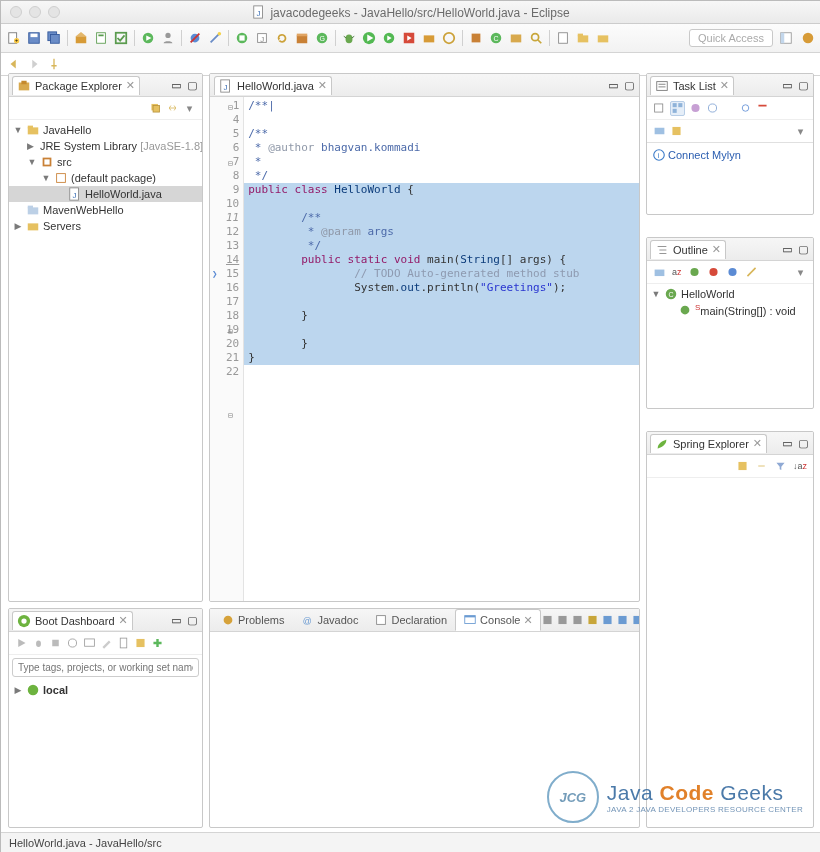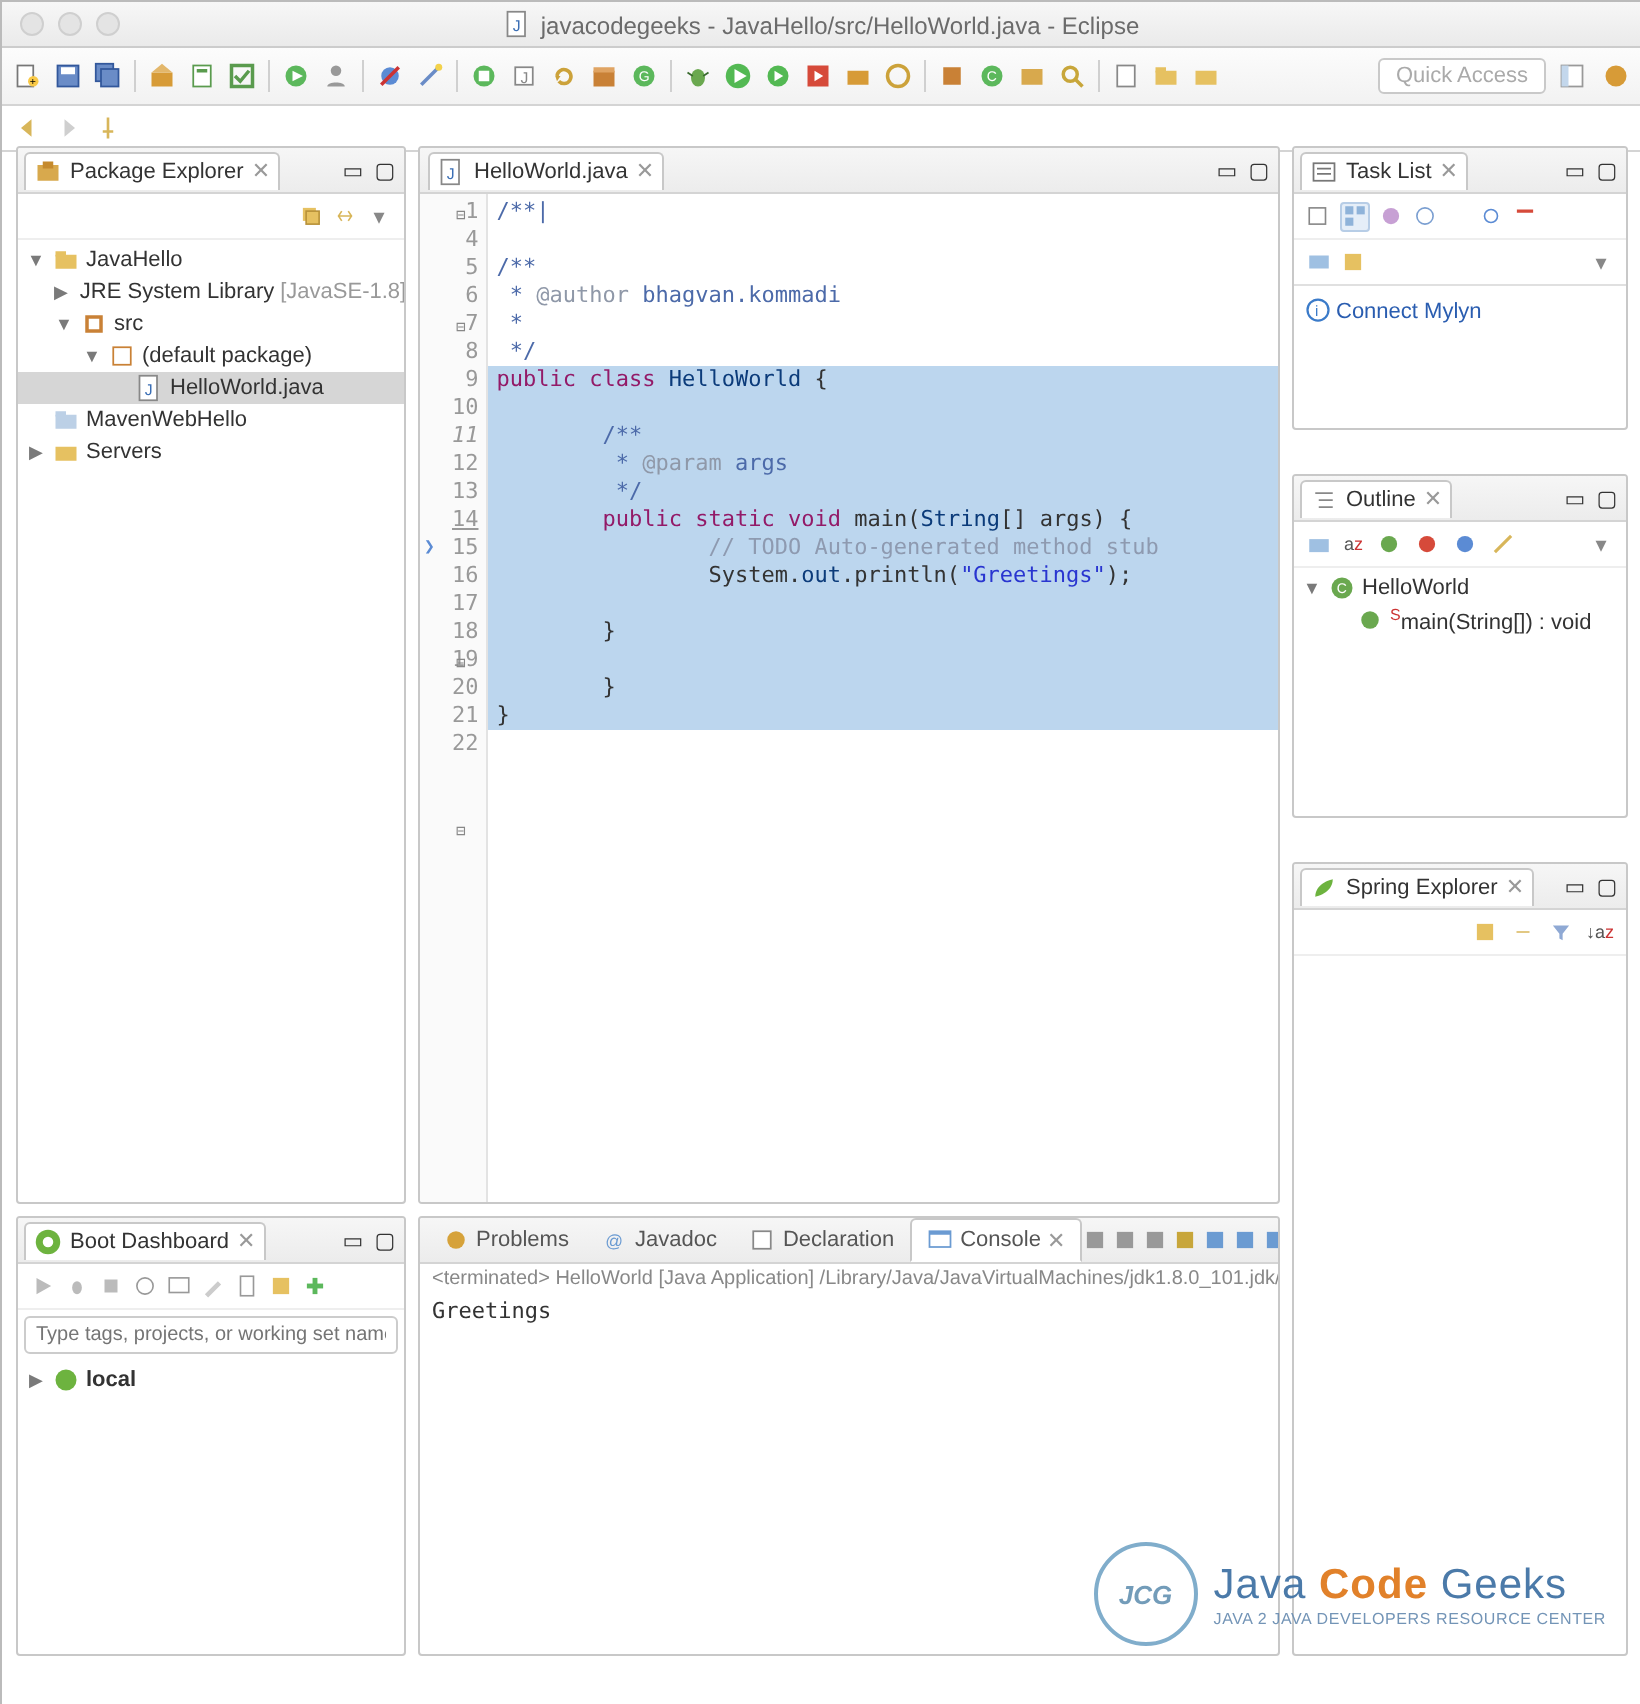--- a/index.html
+++ b/index.html
@@ -53,21 +53,21 @@
 .tasklist{height:140px}
 .outline{height:170px}
 .springexp{flex:1}
 .mylyn{color:#2a5db0;padding:6px;border-top:1px solid #e0e0e0;font-size:11px}
 .mylyn svg{vertical-align:-2px;margin-right:3px}
 
 .boot{grid-column:1;grid-row:2}
 .boot .filter-row{padding:3px;display:flex}
 .boot .filter-row input{flex:1;border:1px solid #ccc;border-radius:3px;padding:3px 5px;color:#aaa;font-size:10px}
 
-.console-area{grid-column:2;grid-row:2;display:flex;flex-direction:column}
+.console-area{grid-column:2;grid-row:2;display:flex;flex-direction:row}
 .console-tabs{display:flex;align-items:center;border-bottom:1px solid #d4d4d4;background:linear-gradient(#f6f6f6,#ececec);height:22px;padding:0 3px;gap:0}
 .ctab{padding:3px 7px;display:flex;align-items:center;gap:3px;font-size:11px;color:#555;cursor:pointer;border:1px solid transparent}
 .ctab.active{background:#fff;border:1px solid #c8c8c8;border-bottom:1px solid #fff;border-radius:3px 3px 0 0}
 .console-actions{margin-left:auto;display:flex;gap:2px;align-items:center;padding-right:3px}
 .console-header{padding:2px 6px;color:#888;font-size:10px;white-space:nowrap;overflow:hidden}
 .console-out{flex:1;font-family:Menlo,Consolas,monospace;font-size:11px;padding:2px 6px}
 
 .statusbar{position:absolute;left:0;right:0;bottom:0;height:20px;background:#f4f4f4;border-top:1px solid #d4d4d4;display:flex;align-items:center;padding:0 8px;font-size:11px;color:#444}
 
 .watermark{position:absolute;right:18px;bottom:30px;opacity:.95;display:flex;align-items:center;gap:8px;pointer-events:none}
@@ -768,13 +768,16 @@
   </div>
 
   <div class="watermark">
     <div class="wm-circle">JCG</div>
     <div class="wm-text">
       <div class="big"><span>Java</span> <b>Code</b> <span>Geeks</span></div>
       <div class="small">JAVA 2 JAVA DEVELOPERS RESOURCE CENTER</div>
     </div>
   </div>
 
+  <div class="statusbar">
+    <span>HelloWorld.java - JavaHello/src</span>
+  </div>
 </div>
 
 </body></html>

